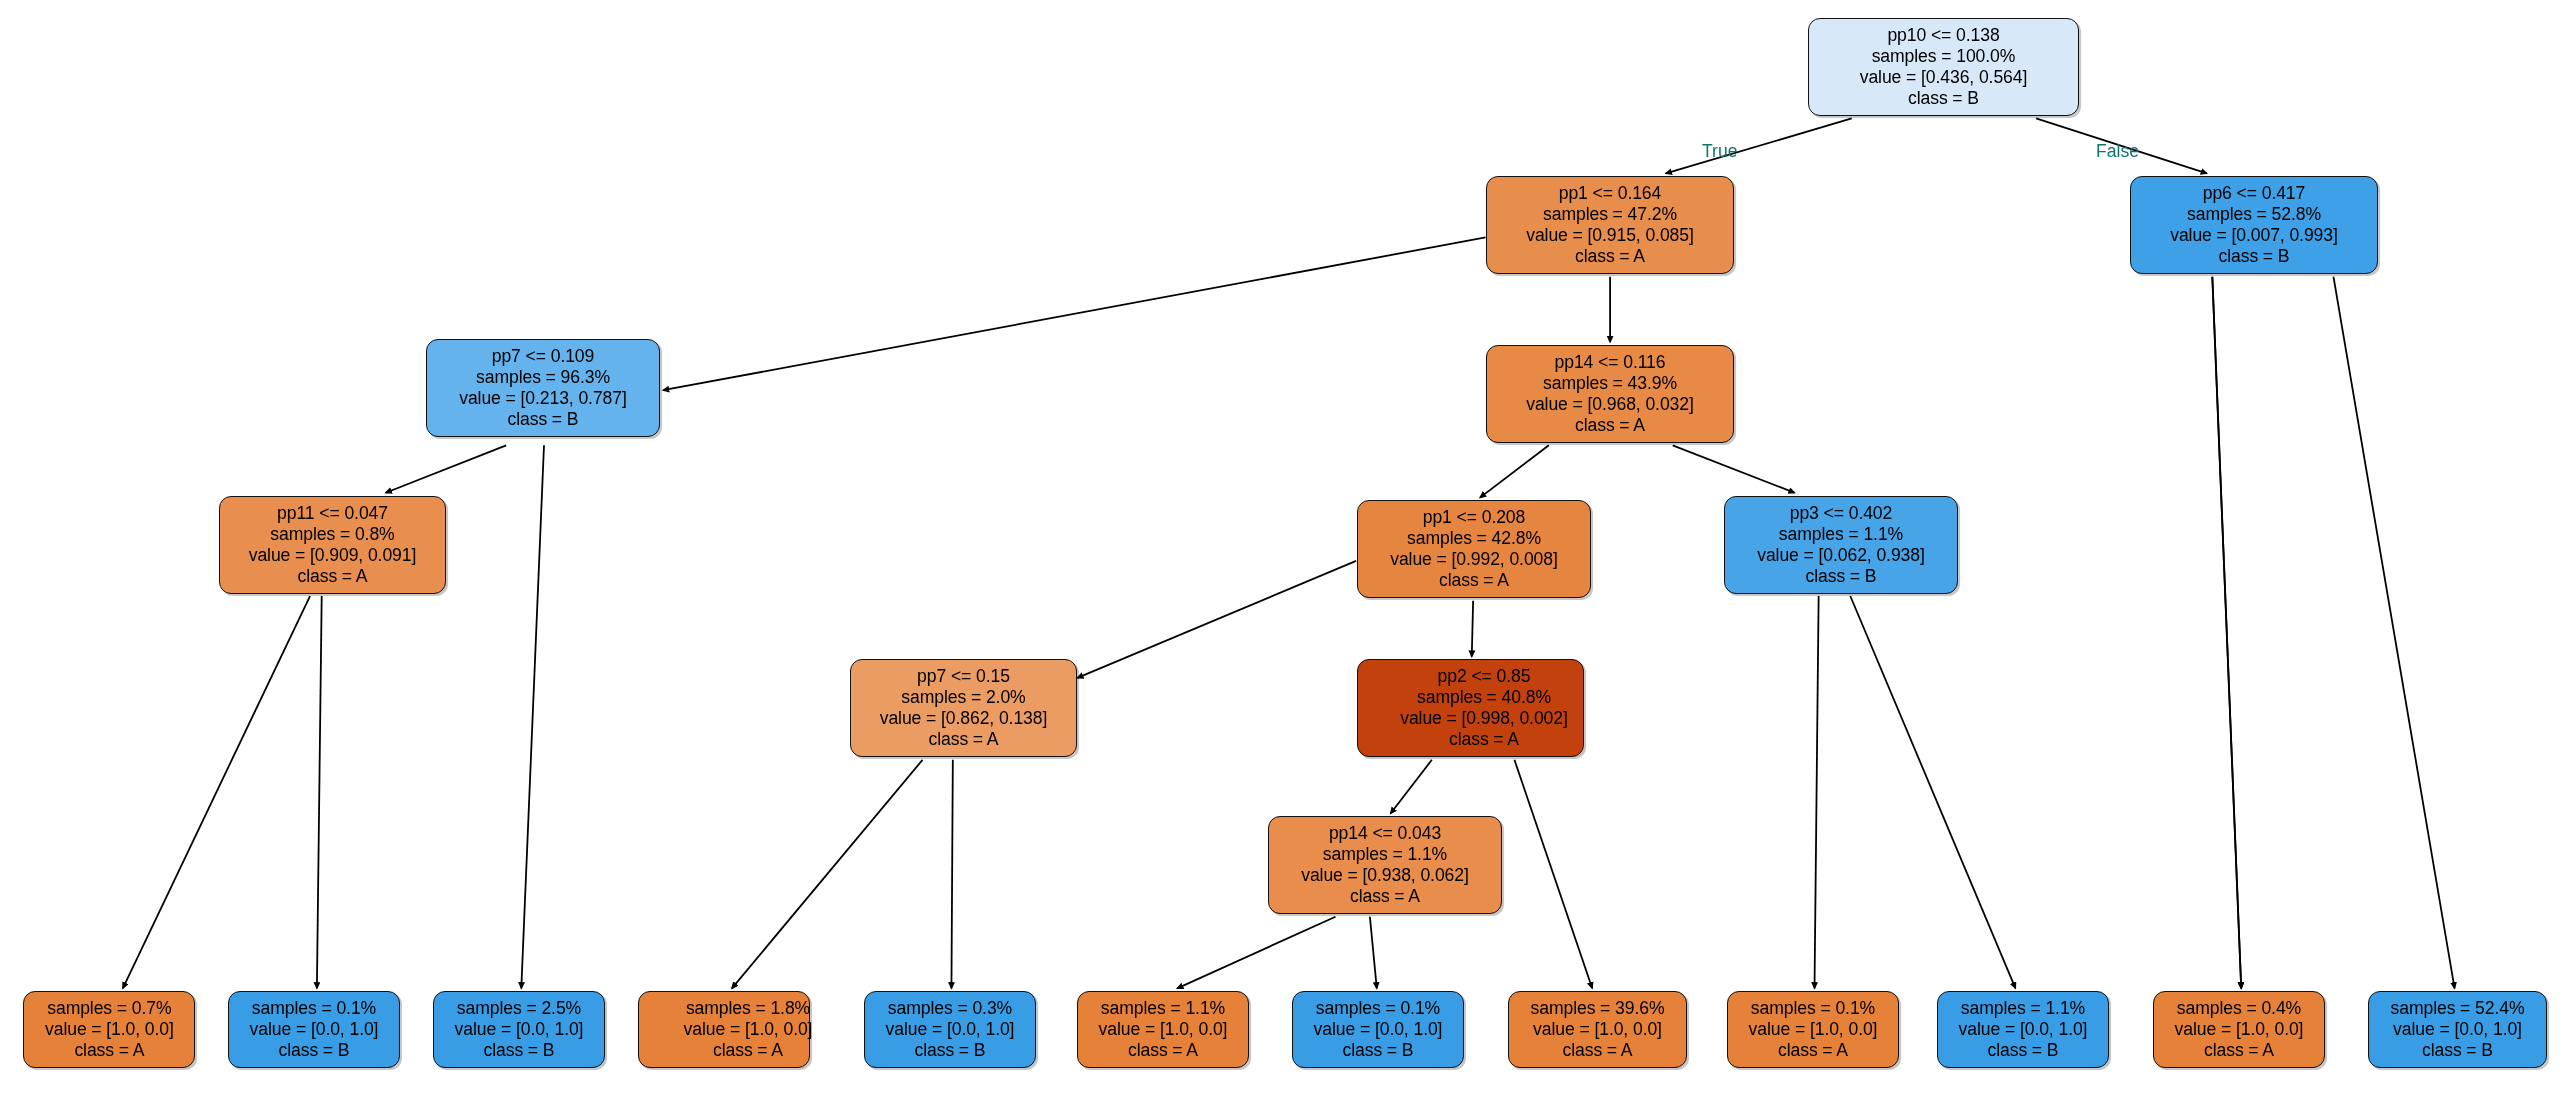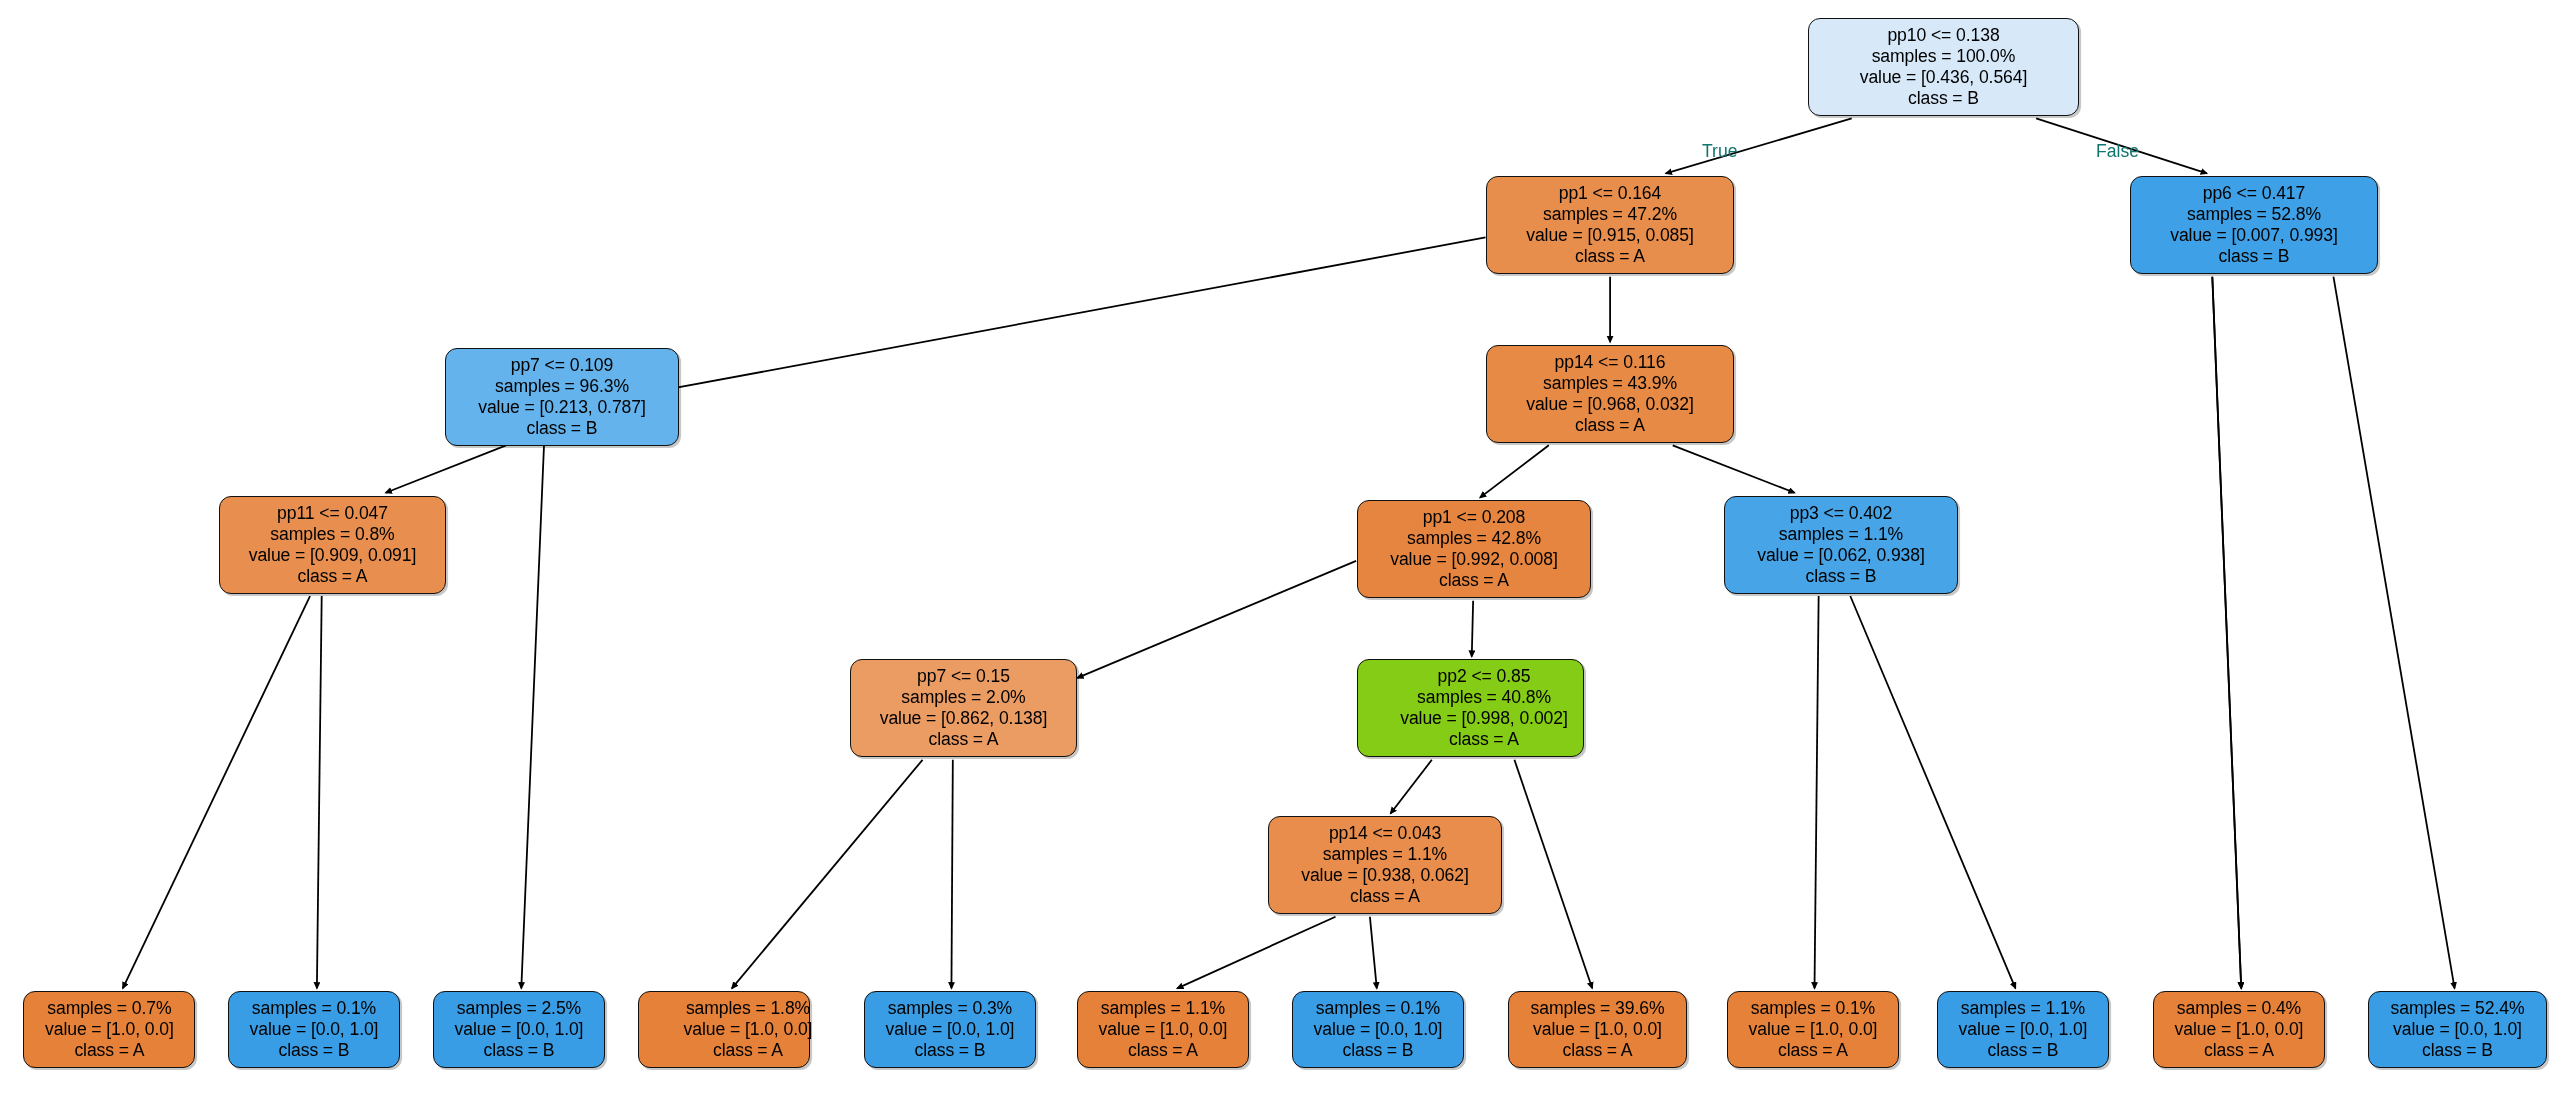--- a/index.html
+++ b/index.html
@@ -100,21 +100,21 @@
         <span class="line">samples = 47.2%</span>
         <span class="line">value = [0.915, 0.085]</span>
         <span class="line">class = A</span>
       </div>
       <div class="node" style="left: 2130px; top: 176px; width: 248px; height: 98px; background: rgb(62, 160, 230);">
         <span class="line">pp6 &lt;= 0.417</span>
         <span class="line">samples = 52.8%</span>
         <span class="line">value = [0.007, 0.993]</span>
         <span class="line">class = B</span>
       </div>
-      <div class="node" style="left: 426px; top: 348px; width: 234px; height: 98px; background: rgb(100, 179, 236); margin-left: 19px;">
+      <div class="node" style="left: 426px; top: 339px; width: 234px; height: 98px; background: rgb(100, 179, 236);">
         <span class="line">pp7 &lt;= 0.109</span>
         <span class="line">samples = 96.3%</span>
         <span class="line">value = [0.213, 0.787]</span>
         <span class="line">class = B</span>
       </div>
       <div class="node" style="left: 1486px; top: 345px; width: 248px; height: 98px; background: rgb(231, 138, 69);">
         <span class="line">pp14 &lt;= 0.116</span>
         <span class="line">samples = 43.9%</span>
         <span class="line">value = [0.968, 0.032]</span>
         <span class="line">class = A</span>
@@ -136,21 +136,21 @@
         <span class="line">samples = 1.1%</span>
         <span class="line">value = [0.062, 0.938]</span>
         <span class="line">class = B</span>
       </div>
       <div class="node" style="left: 850px; top: 659px; width: 227px; height: 98px; background: rgb(235, 156, 99);">
         <span class="line">pp7 &lt;= 0.15</span>
         <span class="line">samples = 2.0%</span>
         <span class="line">value = [0.862, 0.138]</span>
         <span class="line">class = A</span>
       </div>
-      <div class="node" style="left: 1357px; top: 659px; width: 227px; height: 98px; background: #84cc16; padding-left: 27px;">
+      <div class="node" style="left: 1357px; top: 659px; width: 227px; height: 98px; background: #c2410c; padding-left: 27px;">
         <span class="line">pp2 &lt;= 0.85</span>
         <span class="line">samples = 40.8%</span>
         <span class="line">value = [0.998, 0.002]</span>
         <span class="line">class = A</span>
       </div>
       <div class="node" style="left: 1268px; top: 816px; width: 234px; height: 98px; background: rgb(232, 141, 75);">
         <span class="line">pp14 &lt;= 0.043</span>
         <span class="line">samples = 1.1%</span>
         <span class="line">value = [0.938, 0.062]</span>
         <span class="line">class = A</span>

